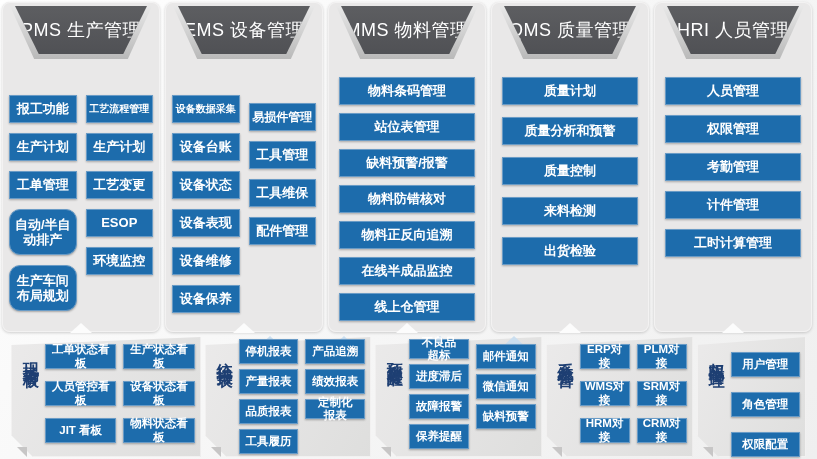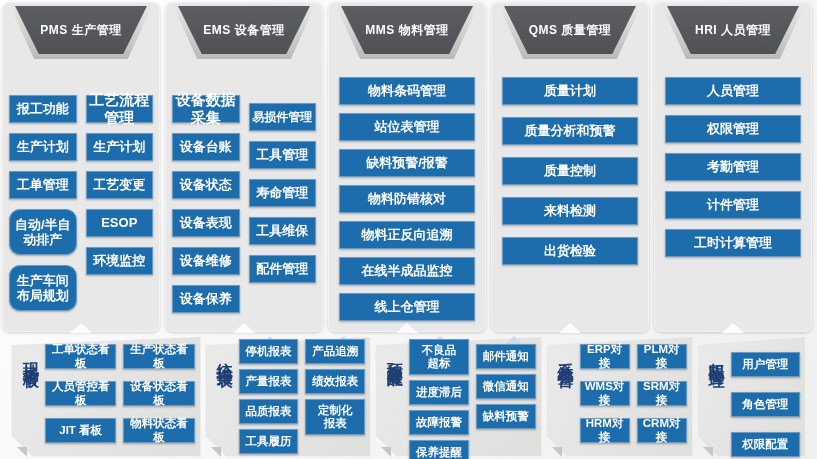--- a/index.html
+++ b/index.html
@@ -13,29 +13,29 @@
   .module::after { content:""; position:absolute; bottom:-1px; left:50%; transform:translateX(-50%);
             width:0; height:0; border-left:11px solid transparent; border-right:11px solid transparent;
             border-bottom:10px solid #fcfcfc; }
   .trap-outer { position:relative; width:142px; height:53px; margin:4px auto 0;
             clip-path:polygon(0 0,100% 0,83% 100%,17% 100%);
             background:linear-gradient(#e8e8e8,#b9b9b9); }
   .trap-inner { position:absolute; left:5px; right:5px; top:0; bottom:5px;
             clip-path:polygon(0 0,100% 0,82% 100%,18% 100%);
             background:linear-gradient(#5d5e61,#505155);
             display:flex; align-items:center; justify-content:center; }
-  .trap-inner span { color:#ffffff; font-weight:700; font-size:12px; letter-spacing:.5px; white-space:nowrap; }
+  .trap-inner span { color:#ffffff; font-weight:400; font-size:18px; letter-spacing:.5px; white-space:nowrap; }
 
   .btn { background:#1d6cac; border:1px solid #699bc6; color:#ffffff; font-weight:700;
          font-size:13px; display:flex; align-items:center; justify-content:center;
          text-align:center; line-height:1.18; box-shadow:0 1px 2px rgba(0,0,0,.28); box-sizing:border-box; }
   .btn-s  { height:28px; }
   .btn-2l { height:46px;border-radius:11px; }
   .btn-2l span { display:inline-block; max-width:60px; }
-  .small-text { font-size:15px; }
+  .small-text { font-size:10px; }
   .mid-text   { font-size:12px;margin-top:8px; }
 
   .two-col { display:flex; gap:9px; padding:12px 7px; margin-top:24px; }
   .col     { flex:1; display:flex; flex-direction:column; gap:10px; }
   .one-col { display:flex; flex-direction:column; padding:0 11px; margin-top:18px; gap:8px; }
   .one-col.gap10 { gap:10px; }
   .one-col.gap12 { gap:12px; }
 
   
   .bottom-row { display:flex; gap:4px; padding:0 11px; margin-top:4px; height:121px; }
@@ -54,21 +54,21 @@
   .gcols { display:flex; gap:7px; flex:1; }
   .gcol  { flex:1; display:flex; flex-direction:column; gap:5px; }
   .gcol.gap12 { gap:12px; }
   .gcol.gap15 { gap:15px; padding-top:8px; }
   .gcol.raise { margin-top:-5px; }
   .gbtn { background:#1d6cac; border:1px solid #699bc6; color:#fff; font-weight:700;
           font-size:11.5px; display:flex; align-items:center; justify-content:center;
           text-align:center; line-height:1.15; box-shadow:0 1px 2px rgba(0,0,0,.3);
           box-sizing:border-box; padding:0 2px; flex:0 0 auto; }
   .gbtn-s  { height:25px; }
-  .gbtn-2l { height:36px; }
+  .gbtn-2l { height:20px; }
   .gbtn-2l span { display:inline-block; max-width:40px; }
   .deco-up { position:absolute; top:0; width:0; height:0;
              border-left:13px solid transparent; border-right:13px solid transparent;
              border-bottom:12px solid #cadeef; }
 </style>
 </head>
 <body>
 
 <div class="canvas">
 
@@ -144,23 +144,20 @@
           <div class="btn btn-s">
               <span>设备保养</span>
             </div>
         </div>
         <div class="col">
           <div class="btn btn-s mid-text">
               <span>易损件管理</span>
             </div>
           <div class="btn btn-s">
               <span>工具管理</span>
-            </div>
-          <div class="btn btn-s">
-              <span>寿命管理</span>
             </div>
           <div class="btn btn-s">
               <span>工具维保</span>
             </div>
           <div class="btn btn-s">
               <span>配件管理</span>
             </div>
         </div>
       </div>
     </div>

